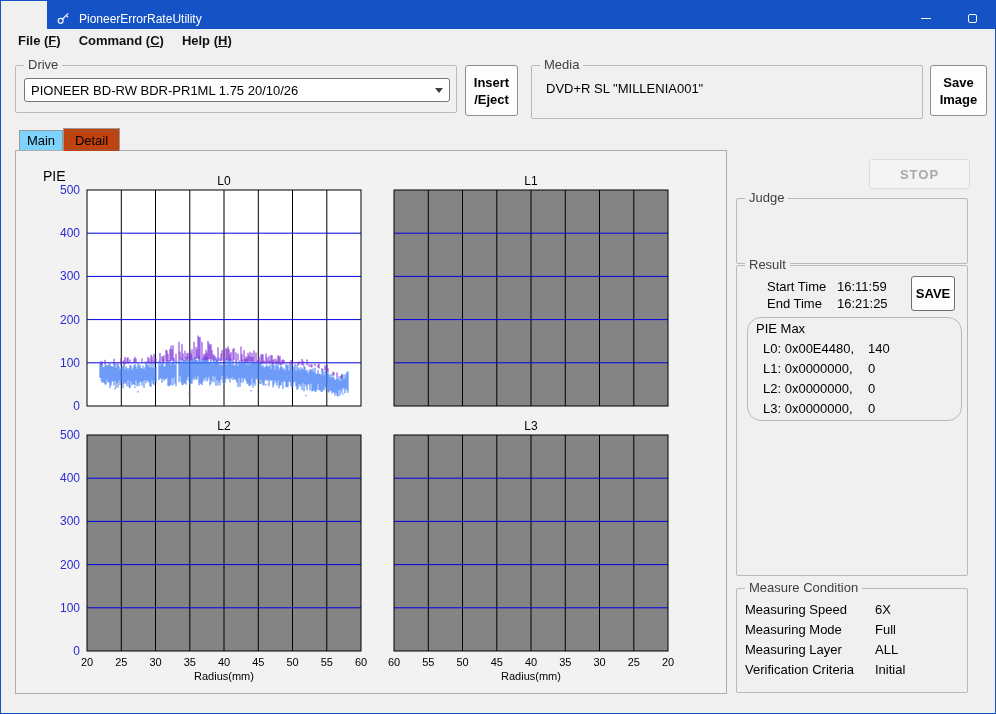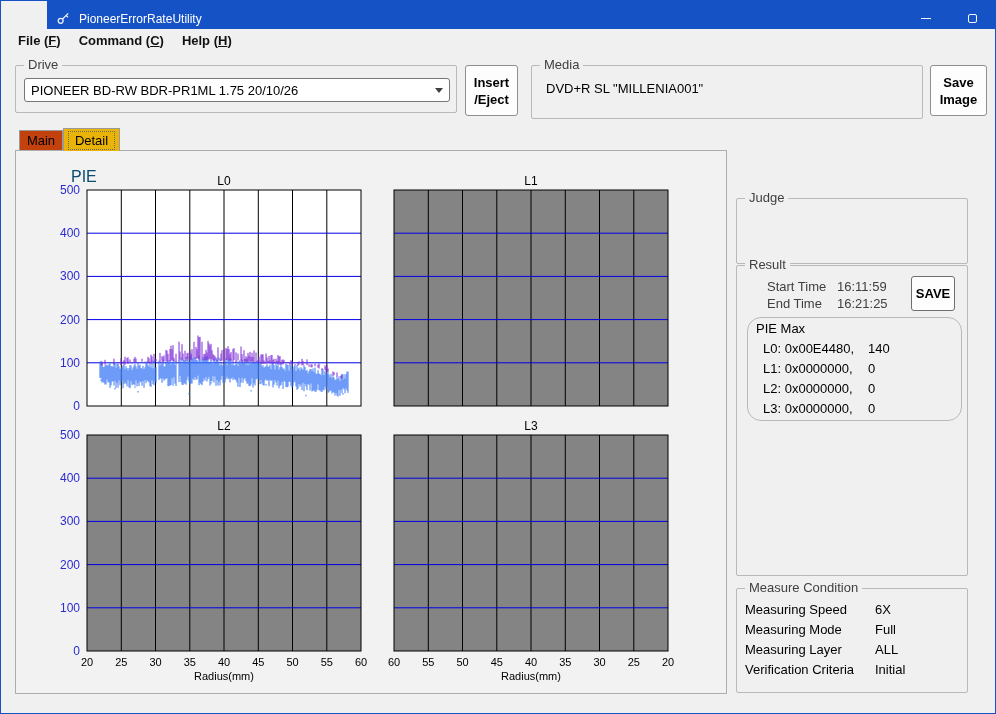--- a/index.html
+++ b/index.html
@@ -39,47 +39,47 @@
   .media-group { left:530px; top:64px; width:392px; height:54px; }
   .media-value { position:absolute; left:14px; top:15px; font-size:13px; color:#000; }
 
   .btn { position:absolute; background:#fdfdfd; border:1px solid #8f8f8f; border-radius:3px;
          font-size:13px; font-weight:bold; color:#000; display:flex; flex-direction:column;
          align-items:center; justify-content:center; line-height:17px; cursor:default; }
   .insert-eject { left:464px; top:64px; width:53px; height:51px; }
   .save-image   { left:929px; top:64px; width:57px; height:51px; }
 
   
-  .tab { position:absolute; background:#c2410c; border:1px solid #9a9a9a; border-bottom:none;
+  .tab { position:absolute; background:#7dd3fc; border:1px solid #9a9a9a; border-bottom:none;
          font-size:13px; display:flex; align-items:center; justify-content:center; }
   .tab-main   { left:18px; top:129px; width:44px; height:20px; z-index:1; }
-  .tab-detail { left:62px; top:127px; width:57px; height:23px; background:#eab308; z-index:3; }
+  .tab-detail { left:62px; top:127px; width:57px; height:23px; background:#c2410c; z-index:3; }
   .tab-detail .focus { outline:1px dotted #6a6a6a; padding:1px 6px; }
 
   
   .charts-panel { position:absolute; left:14px; top:149px; width:712px; height:544px;
                   background:#f2f2f2; border:1px solid #adadad; z-index:2; }
-  .pie-label { position:absolute; left:27px; top:17px; font-size:16px; color:#0c4a6e;margin-left:28px; }
+  .pie-label { position:absolute; left:27px; top:17px; font-size:14px; color:#000000; }
   .chart { position:absolute; }
   .chart svg { overflow:visible; display:block; }
   .chart text { font-family:"Liberation Sans", sans-serif; }
   .chart .ct { font-size:12px; fill:#000; }
   .chart .yt { font-size:12px; fill:#2b2bd0; }
   .chart .xt { font-size:11px; fill:#000; }
   .chart .xl { font-size:11px; fill:#000; }
 
   
   .stop-btn { left:868px; top:158px; width:101px; height:30px; background:#f4f4f4;
               border-color:#dcdcdc; color:#a9a9a9; letter-spacing:1px; }
   .judge-group { left:735px; top:197px; width:232px; height:66px; }
   .judge-text { position:absolute; left:44px; top:6px; width:122px; font-size:15px;
                 font-weight:bold; color:#e00000; line-height:25px; }
 
   .result-group { left:735px; top:264px; width:232px; height:311px; }
-  .r-row { position:absolute; left:30px; font-size:13px; color:#404040; display:flex; }
+  .r-row { position:absolute; left:30px; font-size:13px; color:#000000; display:flex; }
   .r-lab { width:70px; }
   .save-btn { left:174px; top:10px; width:44px; height:35px; border-color:#6e6e6e; }
 
   .pie-box { position:absolute; left:10px; top:51px; width:215px; height:104px;
              border:1px solid #b9b9b9; border-radius:14px; font-size:13px; }
   .pie-title { position:absolute; left:8px; top:3px; }
   .pie-row { position:absolute; left:15px; display:flex; }
   .pie-row .pl { width:105px; }
 
   .mc-group { left:735px; top:587px; width:232px; height:105px; }
@@ -251,20 +251,21 @@
       </div>
   </div>
 
   <div class="tab tab-main">
       <span>Main</span>
     </div>
   <div class="tab tab-detail">
       <span class="focus">Detail</span>
     </div>
 
+  <button class="btn stop-btn">STOP</button>
 
   <div class="group judge-group">
     <span class="legend">Judge</span>
   </div>
 
   <div class="group result-group">
     <span class="legend">Result</span>
     <div class="r-row" style="top:13px">
       <span class="r-lab">Start Time</span>
       <span class="r-val">16:11:59</span>

